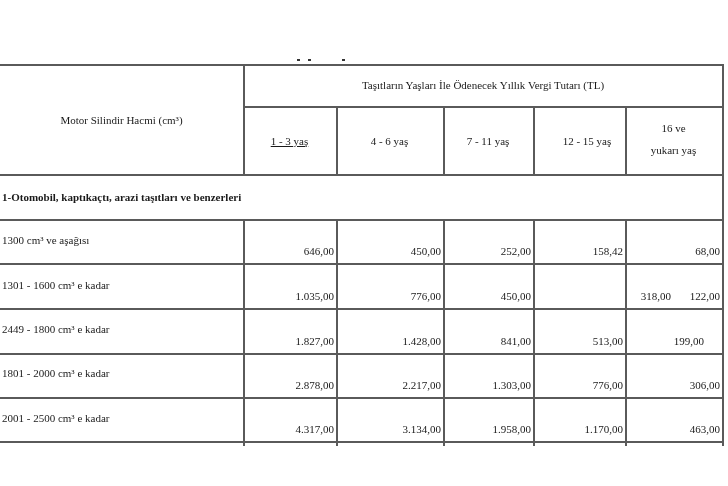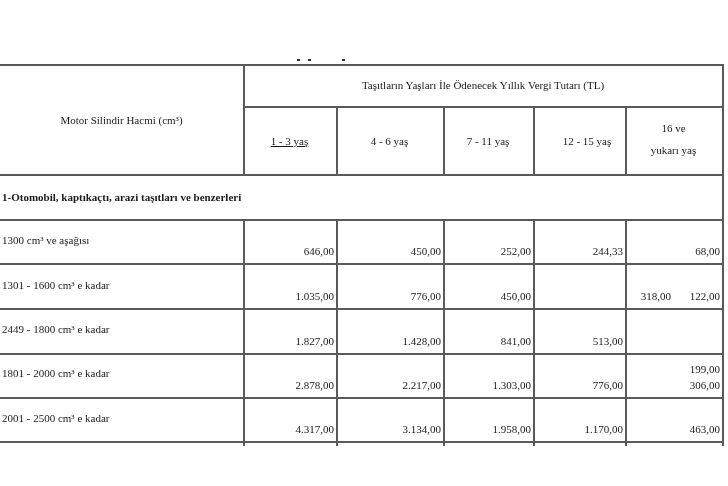--- a/index.html
+++ b/index.html
@@ -59,36 +59,36 @@
   <div class="cell center" style="left:533px;top:131px;width:108px;">12 - 15 yaş</div>
   <div class="cell center" style="left:625px;top:118px;width:97px;">16 ve</div>
   <div class="cell center" style="left:625px;top:140px;width:97px;">yukarı yaş</div>
 
   <div class="cell bold" style="left:2px;top:187px;">1-Otomobil, kaptıkaçtı, arazi taşıtları ve benzerleri</div>
 
   <div class="cell" style="left:2px;top:230px;">1300 cm³ ve aşağısı</div>
   <div class="cell num" style="left:243px;top:241px;width:91px;">646,00</div>
   <div class="cell num" style="left:336px;top:241px;width:105px;">450,00</div>
   <div class="cell num" style="left:443px;top:241px;width:88px;">252,00</div>
-  <div class="cell num" style="left:533px;top:241px;width:90px;">244,33</div>
+  <div class="cell num" style="left:533px;top:241px;width:90px;">158,42</div>
   <div class="cell num" style="left:625px;top:241px;width:95px;">68,00</div>
 
   <div class="cell" style="left:2px;top:275px;">1301 - 1600 cm³ e kadar</div>
   <div class="cell num" style="left:243px;top:286px;width:91px;">1.035,00</div>
   <div class="cell num" style="left:336px;top:286px;width:105px;">776,00</div>
   <div class="cell num" style="left:443px;top:286px;width:88px;">450,00</div>
   <div class="cell num" style="left:533px;top:286px;width:90px;padding-left:48px;">318,00</div>
   <div class="cell num" style="left:625px;top:286px;width:95px;">122,00</div>
 
   <div class="cell" style="left:2px;top:319px;">2449 - 1800 cm³ e kadar</div>
   <div class="cell num" style="left:243px;top:331px;width:91px;">1.827,00</div>
   <div class="cell num" style="left:336px;top:331px;width:105px;">1.428,00</div>
   <div class="cell num" style="left:443px;top:331px;width:88px;">841,00</div>
   <div class="cell num" style="left:533px;top:331px;width:90px;">513,00</div>
-  <div class="cell num" style="left:625px;top:331px;width:95px;margin-top:28px;">199,00</div>
+  <div class="cell num" style="left:609px;top:331px;width:95px;">199,00</div>
 
   <div class="cell" style="left:2px;top:363px;">1801 - 2000 cm³ e kadar</div>
   <div class="cell num" style="left:243px;top:375px;width:91px;">2.878,00</div>
   <div class="cell num" style="left:336px;top:375px;width:105px;">2.217,00</div>
   <div class="cell num" style="left:443px;top:375px;width:88px;">1.303,00</div>
   <div class="cell num" style="left:533px;top:375px;width:90px;">776,00</div>
   <div class="cell num" style="left:625px;top:375px;width:95px;">306,00</div>
 
   <div class="cell" style="left:2px;top:408px;">2001 - 2500 cm³ e kadar</div>
   <div class="cell num" style="left:243px;top:419px;width:91px;">4.317,00</div>

